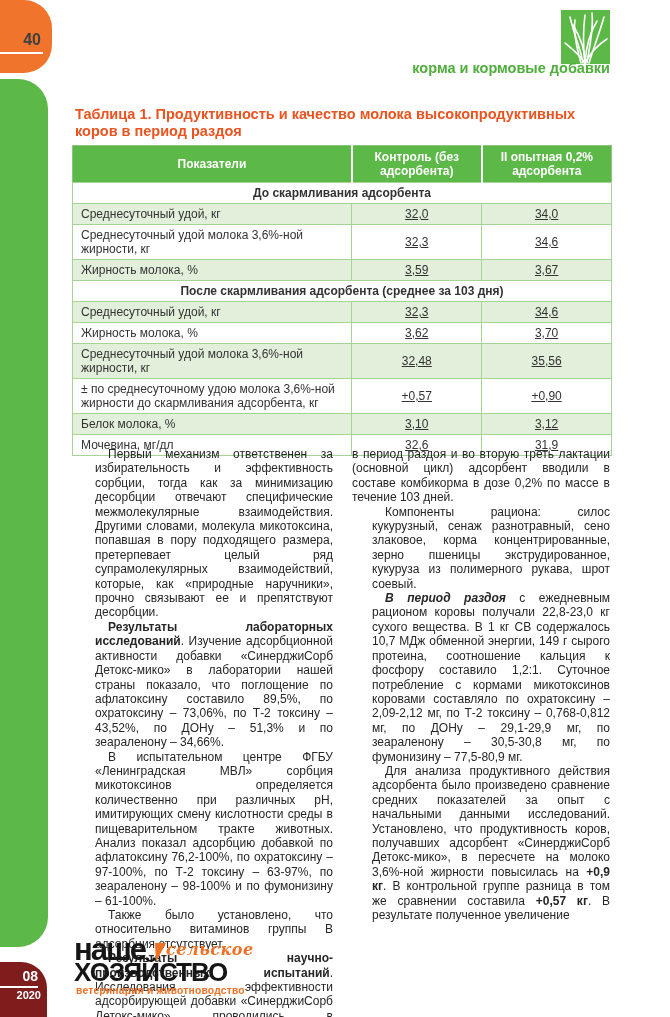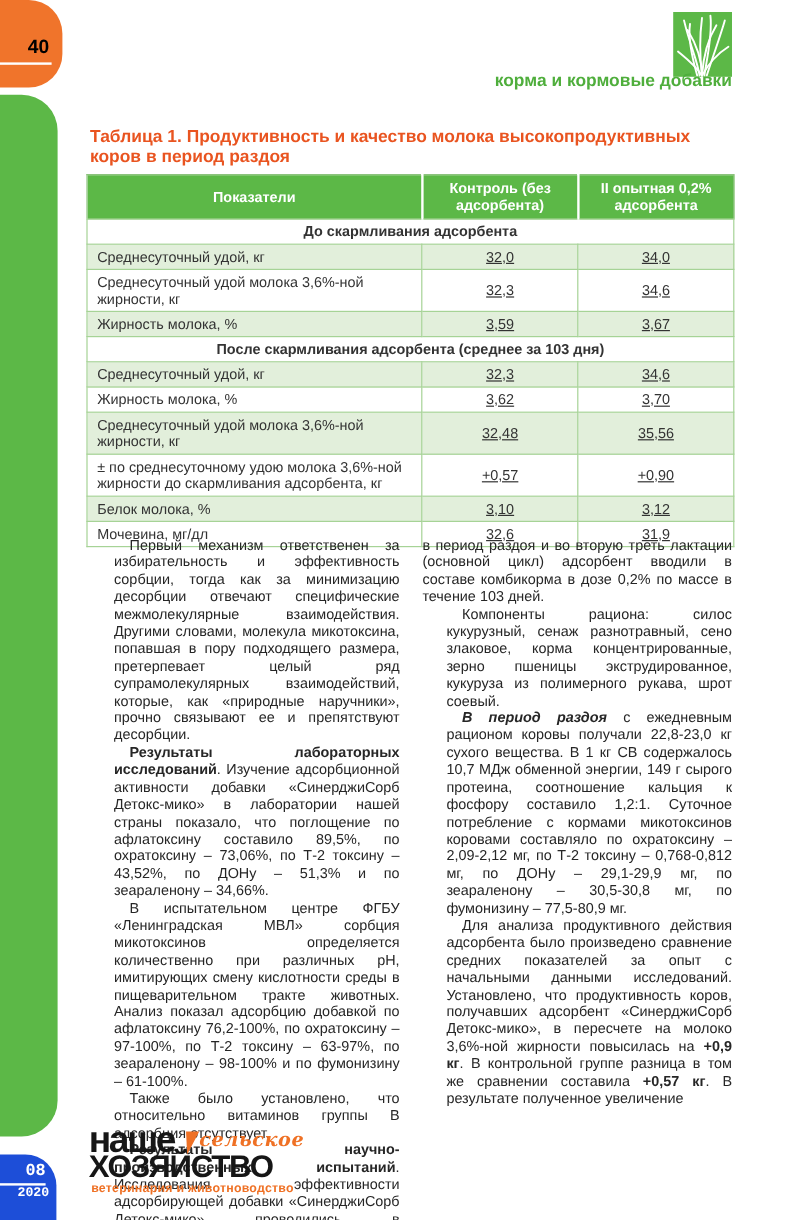--- a/index.html
+++ b/index.html
@@ -8,33 +8,33 @@
     font-family:"Liberation Sans", sans-serif; overflow:hidden;
     -webkit-font-smoothing:antialiased;
   }
 
   
   .tab-top {
     position:absolute; left:0; top:0; width:52px; height:73px;
     background:#F0742B; border-radius:0 28px 28px 0;
   }
   .tab-top .num {
-    position:absolute; right:11px; top:31px; color:#000000;
+    position:absolute; right:11px; top:31px; color:#404040;
     font-weight:bold; font-size:16px;
   }
   .tab-top .rule { position:absolute; left:0; top:52px; width:43px; height:2px; background:#fff; }
 
   .bar-green {
     position:absolute; left:0; top:79px; width:48px; height:868px;
     background:#5CB847; border-radius:0 30px 30px 0;
   }
 
   .tab-bottom {
     position:absolute; left:0; top:962px; width:47px; height:55px;
-    background:#1d4ed8; border-radius:0 26px 0 0;font-family:Liberation Mono, monospace;
+    background:#7f1d1d; border-radius:0 26px 0 0;
   }
   .tab-bottom .issue { position:absolute; right:9px; top:6px; font-size:14px; font-weight:bold; color:#fff; }
   .tab-bottom .rule  { position:absolute; left:0; top:24px; width:38px; height:2px; background:#fff; }
   .tab-bottom .year  { position:absolute; right:6px; top:27px; font-size:11px; font-weight:bold; color:#fff; }
 
   
   .rubric-icon {
     position:absolute; left:561px; top:10px; width:49px; height:54px;
     background:#5CB847;
   }

